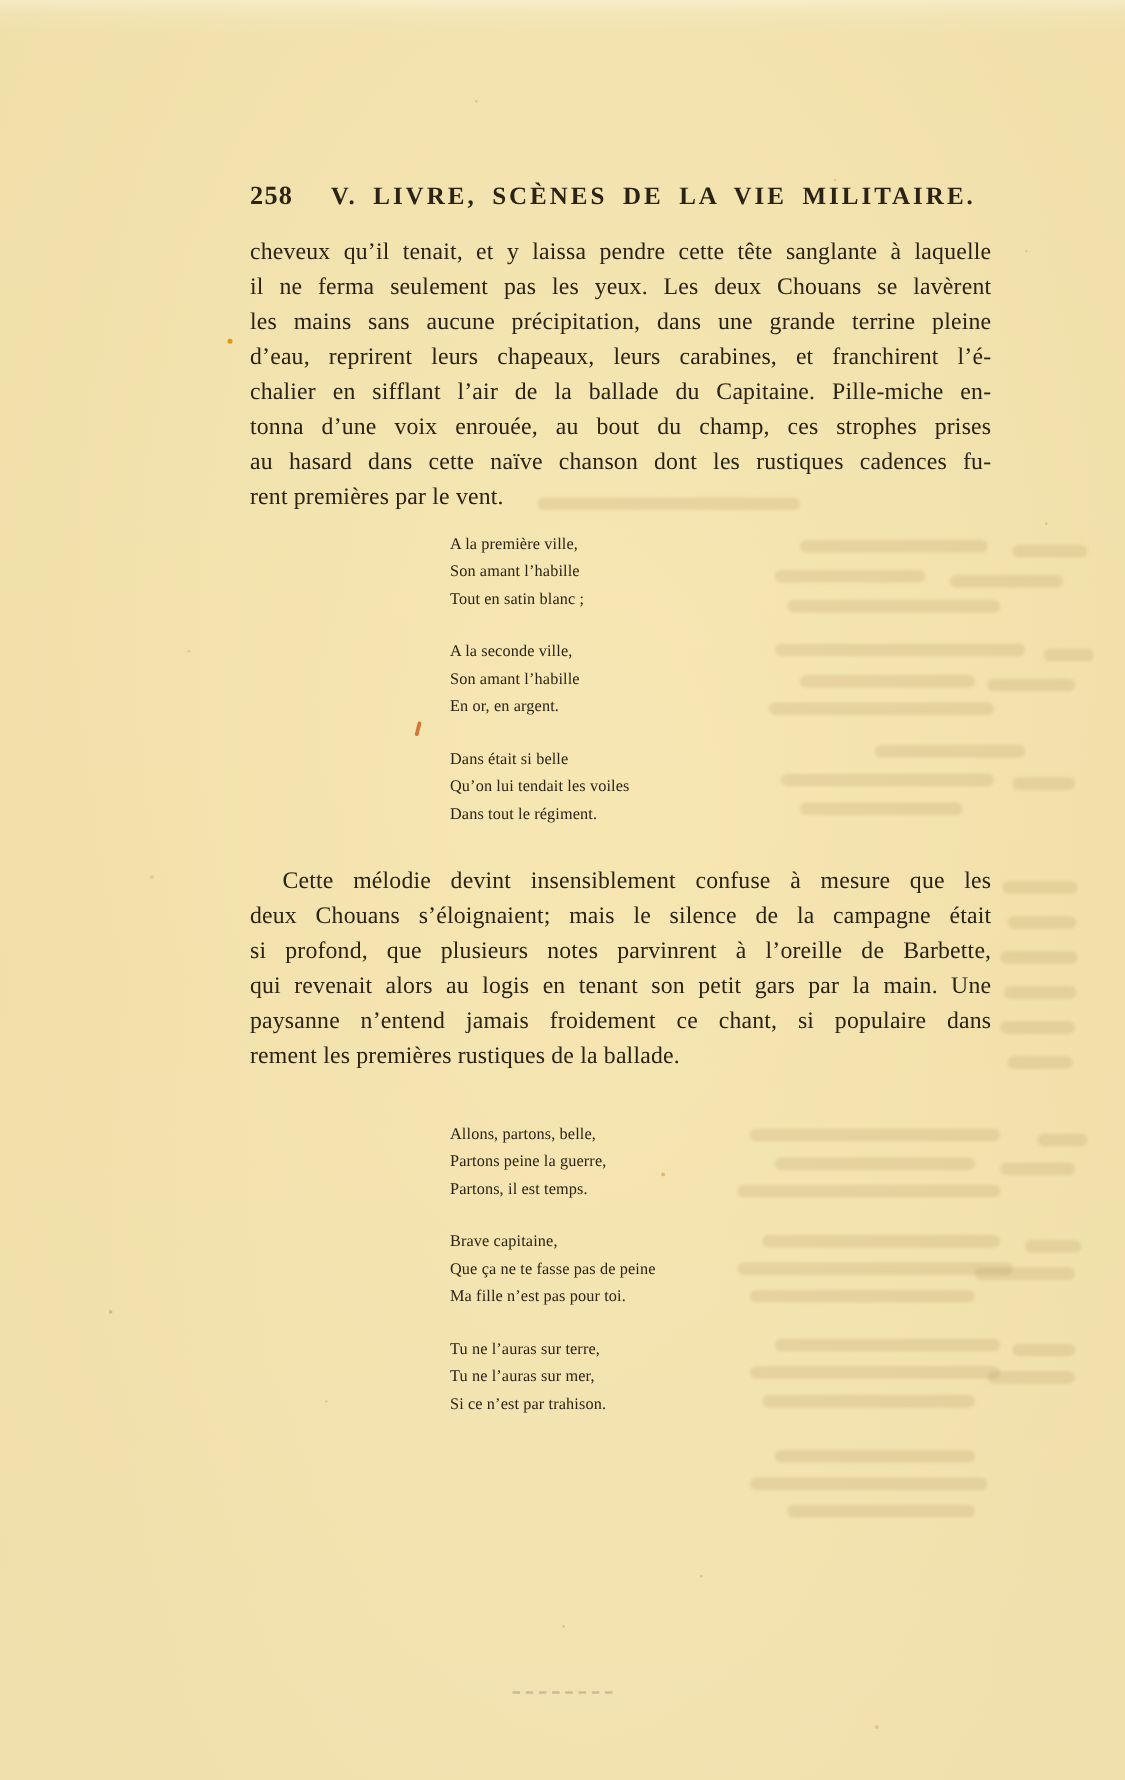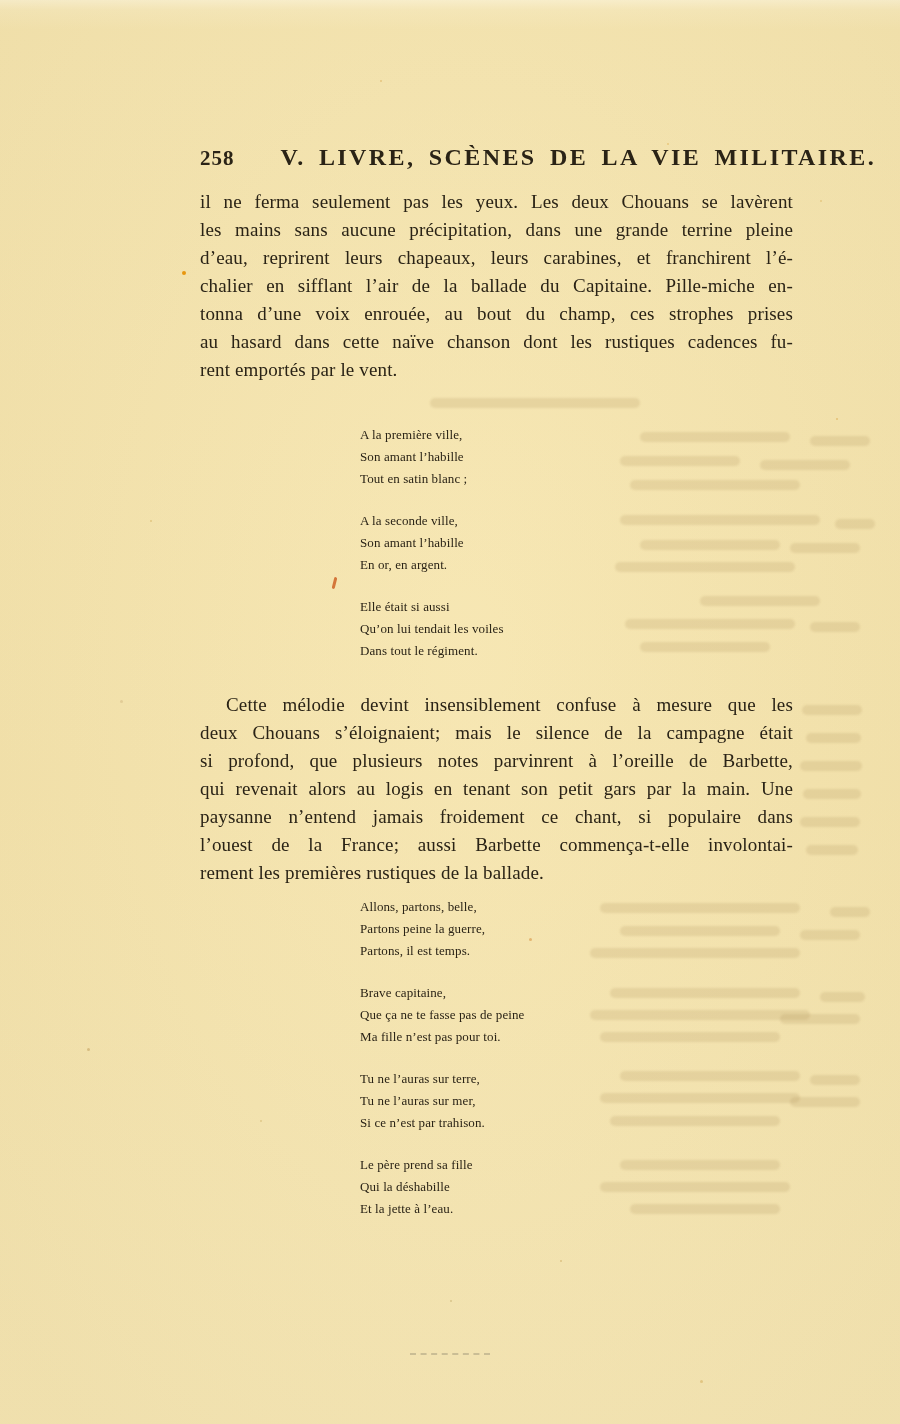--- a/index.html
+++ b/index.html
@@ -14,22 +14,22 @@
       radial-gradient(ellipse at 52% 46%, rgba(255,255,255,0.06), rgba(120,90,30,0.06) 92%),
       linear-gradient(180deg,#fdf3d0 0px,#f9ebbc 10px,#f7e7b2 30px,#f6e5ae 55%,#f7e8b6 100%);
   }
   .header{
     position:absolute;left:200px;top:144px;width:594px;
     display:flex;align-items:baseline;
     font-weight:bold;
   }
   .pagenum{font-size:21px;letter-spacing:1px;}
   .runtitle{
-    font-size:24px;letter-spacing:2.4px;word-spacing:5px;
-    margin-left:46px;white-space:nowrap;
+    font-size:20px;letter-spacing:2.4px;word-spacing:5px;
+    margin-left:30px;white-space:nowrap;
   }
   .para{
     position:absolute;left:200px;width:593px;
     font-size:19px;line-height:28px;
     letter-spacing:0.15px;
   }
   .para .line{text-align:justify;text-align-last:justify;}
   .para .line.last{text-align-last:left;}
   .para.indent-first .line:first-child{text-indent:26px;}
   #para1{top:188px;}
@@ -70,77 +70,72 @@
 <body>
 
 <div class="page">
 
   <div class="header">
     <span class="pagenum">258</span>
     <span class="runtitle">V. LIVRE, SCÈNES DE LA VIE MILITAIRE.</span>
   </div>
 
   <div class="para" id="para1">
+      <div class="line">cheveux qu’il tenait, et y laissa pendre cette tête sanglante à laquelle</div>
       <div class="line">il ne ferma seulement pas les yeux. Les deux Chouans se lavèrent</div>
       <div class="line">les mains sans aucune précipitation, dans une grande terrine pleine</div>
       <div class="line">d’eau, reprirent leurs chapeaux, leurs carabines, et franchirent l’é-</div>
       <div class="line">chalier en sifflant l’air de la ballade du Capitaine. Pille-miche en-</div>
       <div class="line">tonna d’une voix enrouée, au bout du champ, ces strophes prises</div>
       <div class="line">au hasard dans cette naïve chanson dont les rustiques cadences fu-</div>
-      <div class="line last">rent emportés par le vent.</div>
+      <div class="line last">rent premières par le vent.</div>
     </div>
 
   <div class="vgroup" id="vgroup1">
       <div class="stanza">
         <div class="vline">A la première ville,</div>
         <div class="vline">Son amant l’habille</div>
         <div class="vline">Tout en satin blanc ;</div>
       </div>
       <div class="stanza">
         <div class="vline">A la seconde ville,</div>
         <div class="vline">Son amant l’habille</div>
         <div class="vline">En or, en argent.</div>
       </div>
       <div class="stanza">
-        <div class="vline">Elle était si aussi</div>
+        <div class="vline">Dans était si belle</div>
         <div class="vline">Qu’on lui tendait les voiles</div>
         <div class="vline">Dans tout le régiment.</div>
       </div>
     </div>
 
   <div class="para indent-first" id="para2">
       <div class="line">Cette mélodie devint insensiblement confuse à mesure que les</div>
       <div class="line">deux Chouans s’éloignaient; mais le silence de la campagne était</div>
       <div class="line">si profond, que plusieurs notes parvinrent à l’oreille de Barbette,</div>
       <div class="line">qui revenait alors au logis en tenant son petit gars par la main. Une</div>
       <div class="line">paysanne n’entend jamais froidement ce chant, si populaire dans</div>
-      <div class="line">l’ouest de la France; aussi Barbette commença-t-elle involontai-</div>
       <div class="line last">rement les premières rustiques de la ballade.</div>
     </div>
 
   <div class="vgroup" id="vgroup2">
       <div class="stanza">
         <div class="vline">Allons, partons, belle,</div>
         <div class="vline">Partons peine la guerre,</div>
         <div class="vline">Partons, il est temps.</div>
       </div>
       <div class="stanza">
         <div class="vline">Brave capitaine,</div>
         <div class="vline">Que ça ne te fasse pas de peine</div>
         <div class="vline">Ma fille n’est pas pour toi.</div>
       </div>
       <div class="stanza">
         <div class="vline">Tu ne l’auras sur terre,</div>
         <div class="vline">Tu ne l’auras sur mer,</div>
         <div class="vline">Si ce n’est par trahison.</div>
-      </div>
-      <div class="stanza">
-        <div class="vline">Le père prend sa fille</div>
-        <div class="vline">Qui la déshabille</div>
-        <div class="vline">Et la jette à l’eau.</div>
       </div>
     </div>
 
   <div class="artifact-slash"></div>
   <div class="artifact-dot"></div>
   <div class="artifact-dashes"></div>
 <div class="bleed" style="left: 430px; top: 398px; width: 210px;"></div>
     <div class="bleed" style="left: 640px; top: 432px; width: 150px;"></div>
     <div class="bleed" style="left: 810px; top: 436px; width: 60px;"></div>
     <div class="bleed" style="left: 620px; top: 456px; width: 120px;"></div>

